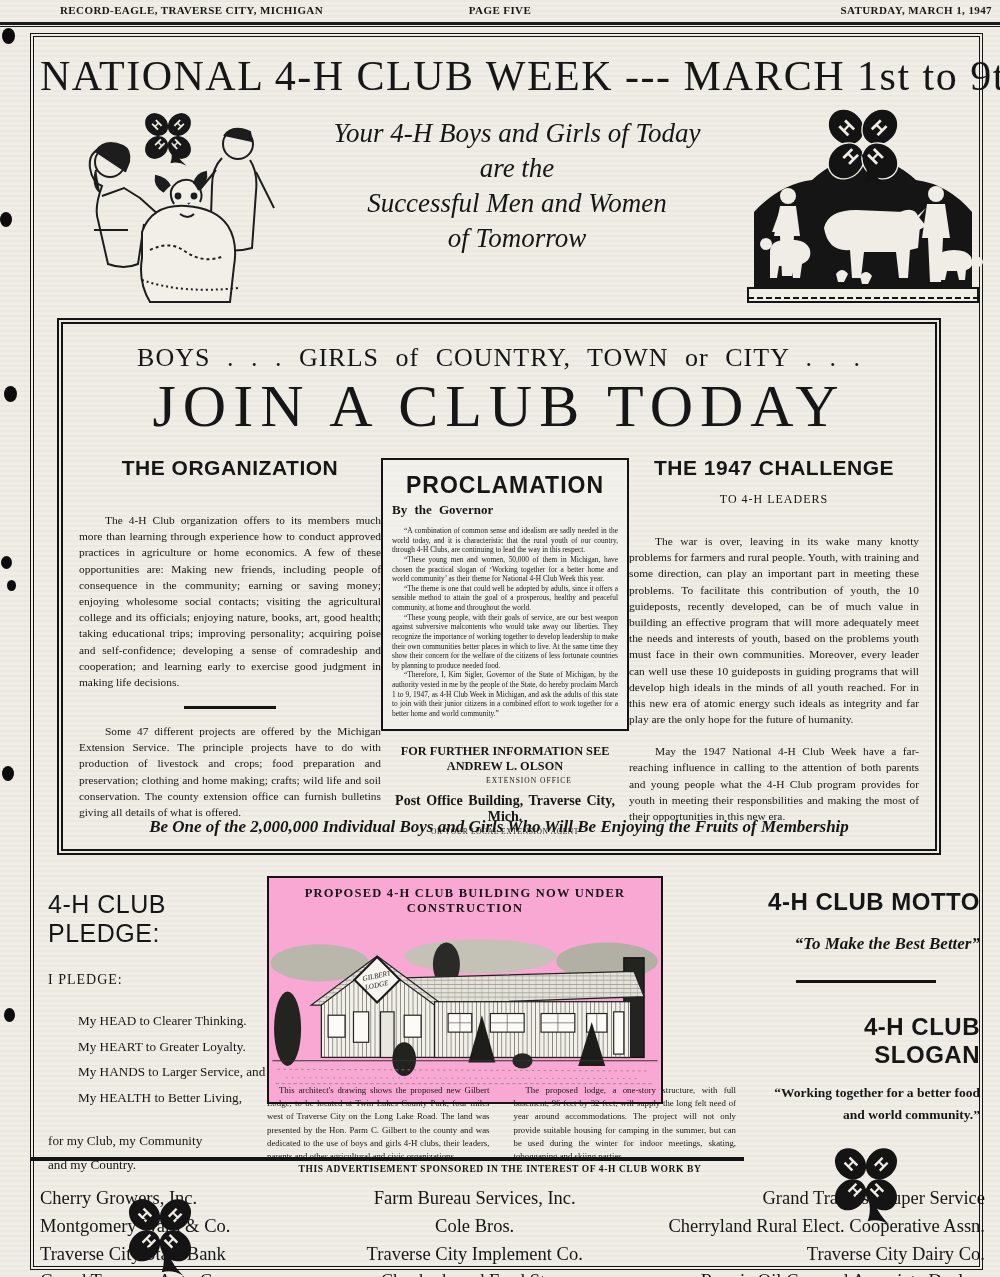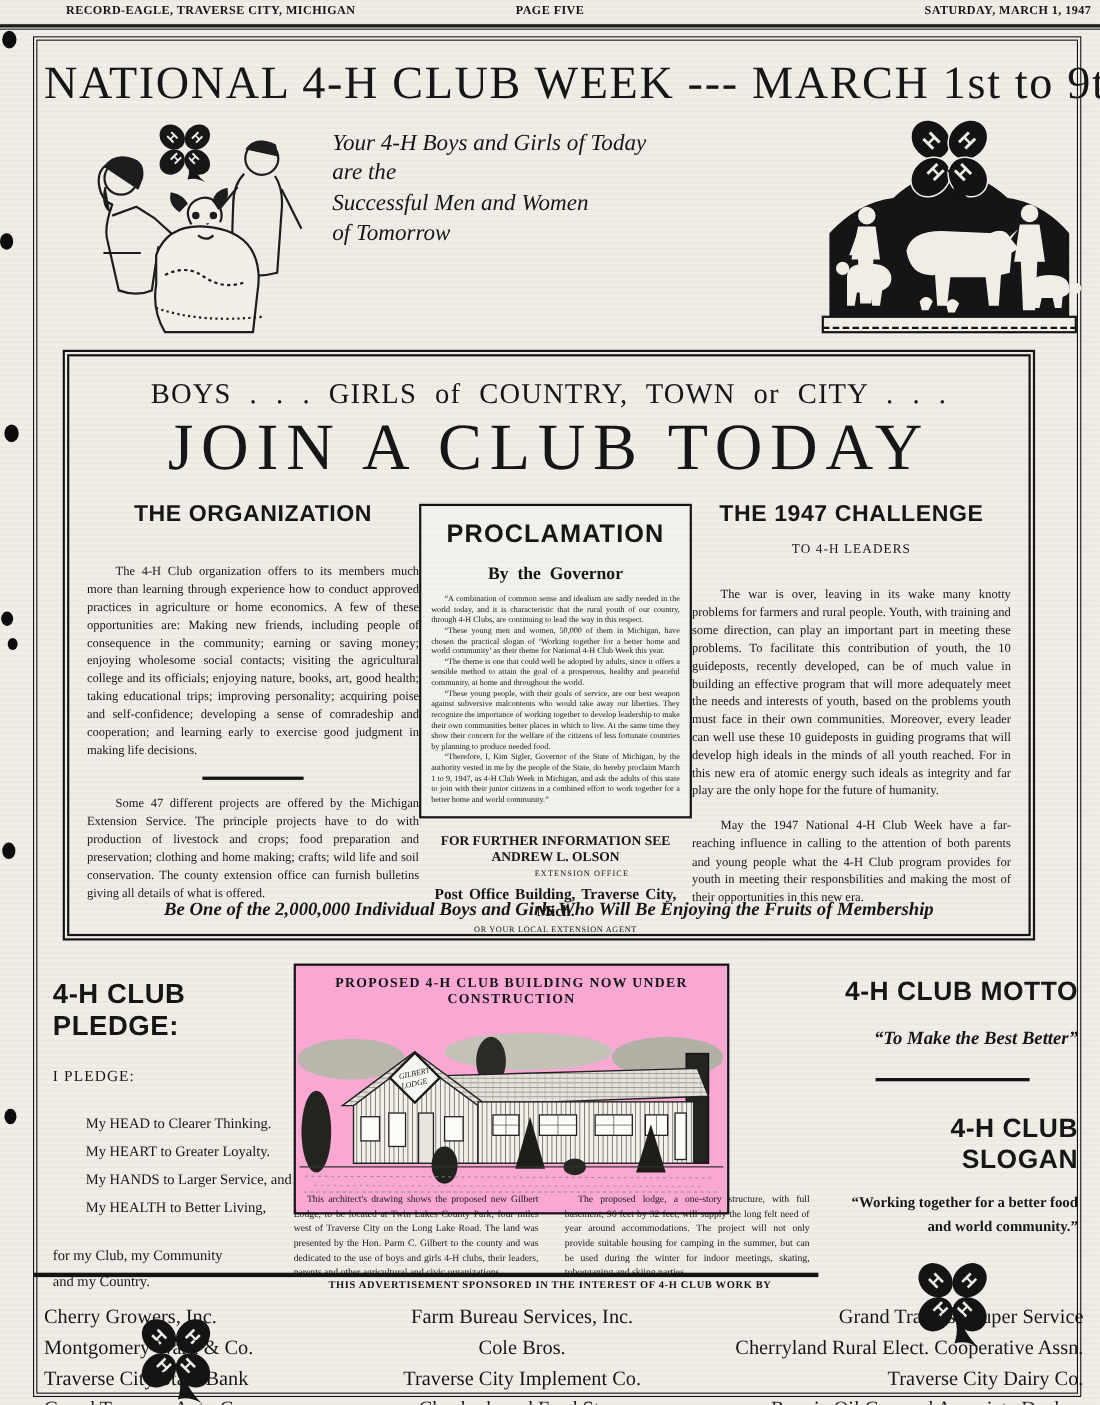--- a/index.html
+++ b/index.html
@@ -24,55 +24,55 @@
 
   
   .frame { position:absolute; top:33px; left:30px; width:953px; height:1237px;
     border:4px double #141414; }
 
   .headline { position:absolute; top:52px; left:40px; right:25px; text-align:center;
     font:42px "Liberation Serif", serif; letter-spacing:1.5px; white-space:nowrap; }
 
   .intro-left  { position:absolute; top:100px; left:46px;  width:290px; height:205px; }
   .intro-right { position:absolute; top:92px;  left:740px; width:246px; height:214px; }
-  .tagline { position:absolute; top:116px; left:302px; width:430px; text-align:left;
-    font-style:italic; font-size:21px; line-height:1.3; }
+  .tagline { position:absolute; top:116px; left:302px; width:430px; text-align:center;
+    font-style:italic; font-size:27px; line-height:1.3; }
 
   
   .join-box { position:absolute; top:318px; left:57px; width:884px; height:537px;
     border:6px double #141414; overflow:hidden; }
   .kicker { margin-top:19px; text-align:center; font-size:26px; letter-spacing:1px; word-spacing:9px; }
   .join-title { margin-top:2px; text-align:center; font-size:60px; line-height:1.05; letter-spacing:7px; }
   .columns { position:absolute; top:132px; left:16px; right:16px; display:flex; justify-content:space-between; }
   .col-org { width:302px; } .col-proc { width:248px; } .col-chal { width:290px; }
   .col-heading { font-family:"Liberation Sans", sans-serif; font-weight:bold; font-size:21px;
     text-align:center; letter-spacing:.5px; }
   .col-org p, .col-chal p { font-size:11.4px; line-height:1.42; text-align:justify; text-indent:26px; }
   .org-p1 { margin-top:32px; } .org-p2 { margin-top:2px; }
   .divider { width:92px; border-top:3px solid #141414; margin:16px auto 14px; }
   .chal-sub { text-align:center; font-size:12px; letter-spacing:1px; margin:12px 0 26px; }
   .chal-p1 { margin-bottom:16px; }
 
   .proc-box { border:2px solid #141414; margin-top:2px; padding:12px 9px 10px; background:rgba(255,255,255,.25); }
   .proc-title { font-family:"Liberation Sans", sans-serif; font-weight:bold; font-size:23px;
     text-align:center; letter-spacing:1px; }
-  .proc-sub { text-align:center; font-weight:bold; font-size:16px; word-spacing:4px; margin:14px 0 8px; }
+  .proc-sub { font-weight:bold; font-size:13px; word-spacing:4px; margin:3px 0 8px; }
   .proc-box p { font-size:7.4px; line-height:1.3; text-align:justify; text-indent:12px; }
   .proc-info { margin-top:13px; text-align:center; }
   .info-1 { font-weight:bold; font-size:12.3px; }
   .info-2 { font-size:7.5px; letter-spacing:1px; margin-top:2px;padding-left:48px; }
   .info-3 { font-weight:bold; font-size:14px; margin-top:8px; word-spacing:2px; }
   .info-4 { font-size:7.5px; letter-spacing:.6px; margin-top:2px; }
 
   .join-footer { position:absolute; bottom:12px; left:0; right:0; text-align:center;
     font-style:italic; font-weight:bold; font-size:17px; }
 
   
   .pledge { position:absolute; top:890px; left:48px; width:224px; }
-  .pledge-heading { font-family:"Liberation Sans", sans-serif; font-weight:bold; font-size:25px; letter-spacing:.5px; }
+  .pledge-heading { font-family:"Liberation Sans", sans-serif; font-weight:normal; font-size:25px; letter-spacing:.5px; }
   .pledge-intro { margin-top:24px; font-size:14px; letter-spacing:1px; }
   .pledge-lines { margin:20px 0 0 30px; font-size:13.2px; line-height:1.95; }
   .pledge-outro { margin-top:18px; font-size:13.2px; line-height:1.8; }
   .clover-small { display:block; width:84px; margin:14px auto 0; }
 
   .bldg-box { position:absolute; top:876px; left:267px; width:396px; border:2px solid #141414; background:#f9a8d4; }
   .bldg-title { text-align:center; font-weight:bold; font-size:12.5px; letter-spacing:1.2px; padding:8px 0 4px; }
   .bldg-svg { display:block; width:100%; height:182px; }
   .captions { position:absolute; top:1084px; left:267px; width:469px; display:flex; gap:24px; }
   .captions p { flex:1; font-size:8.8px; line-height:1.5; text-align:justify; text-indent:12px; }

